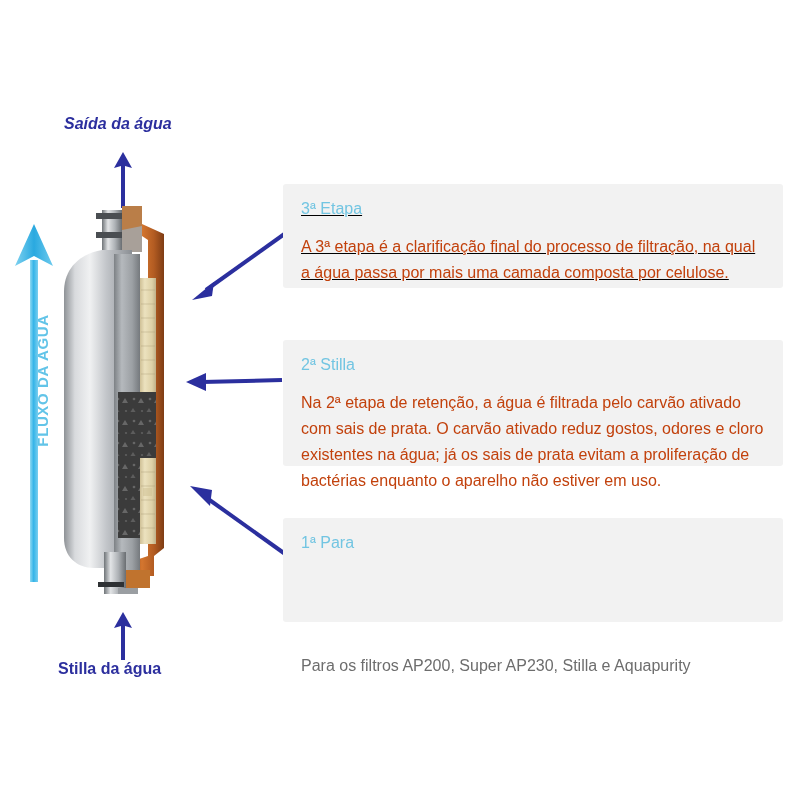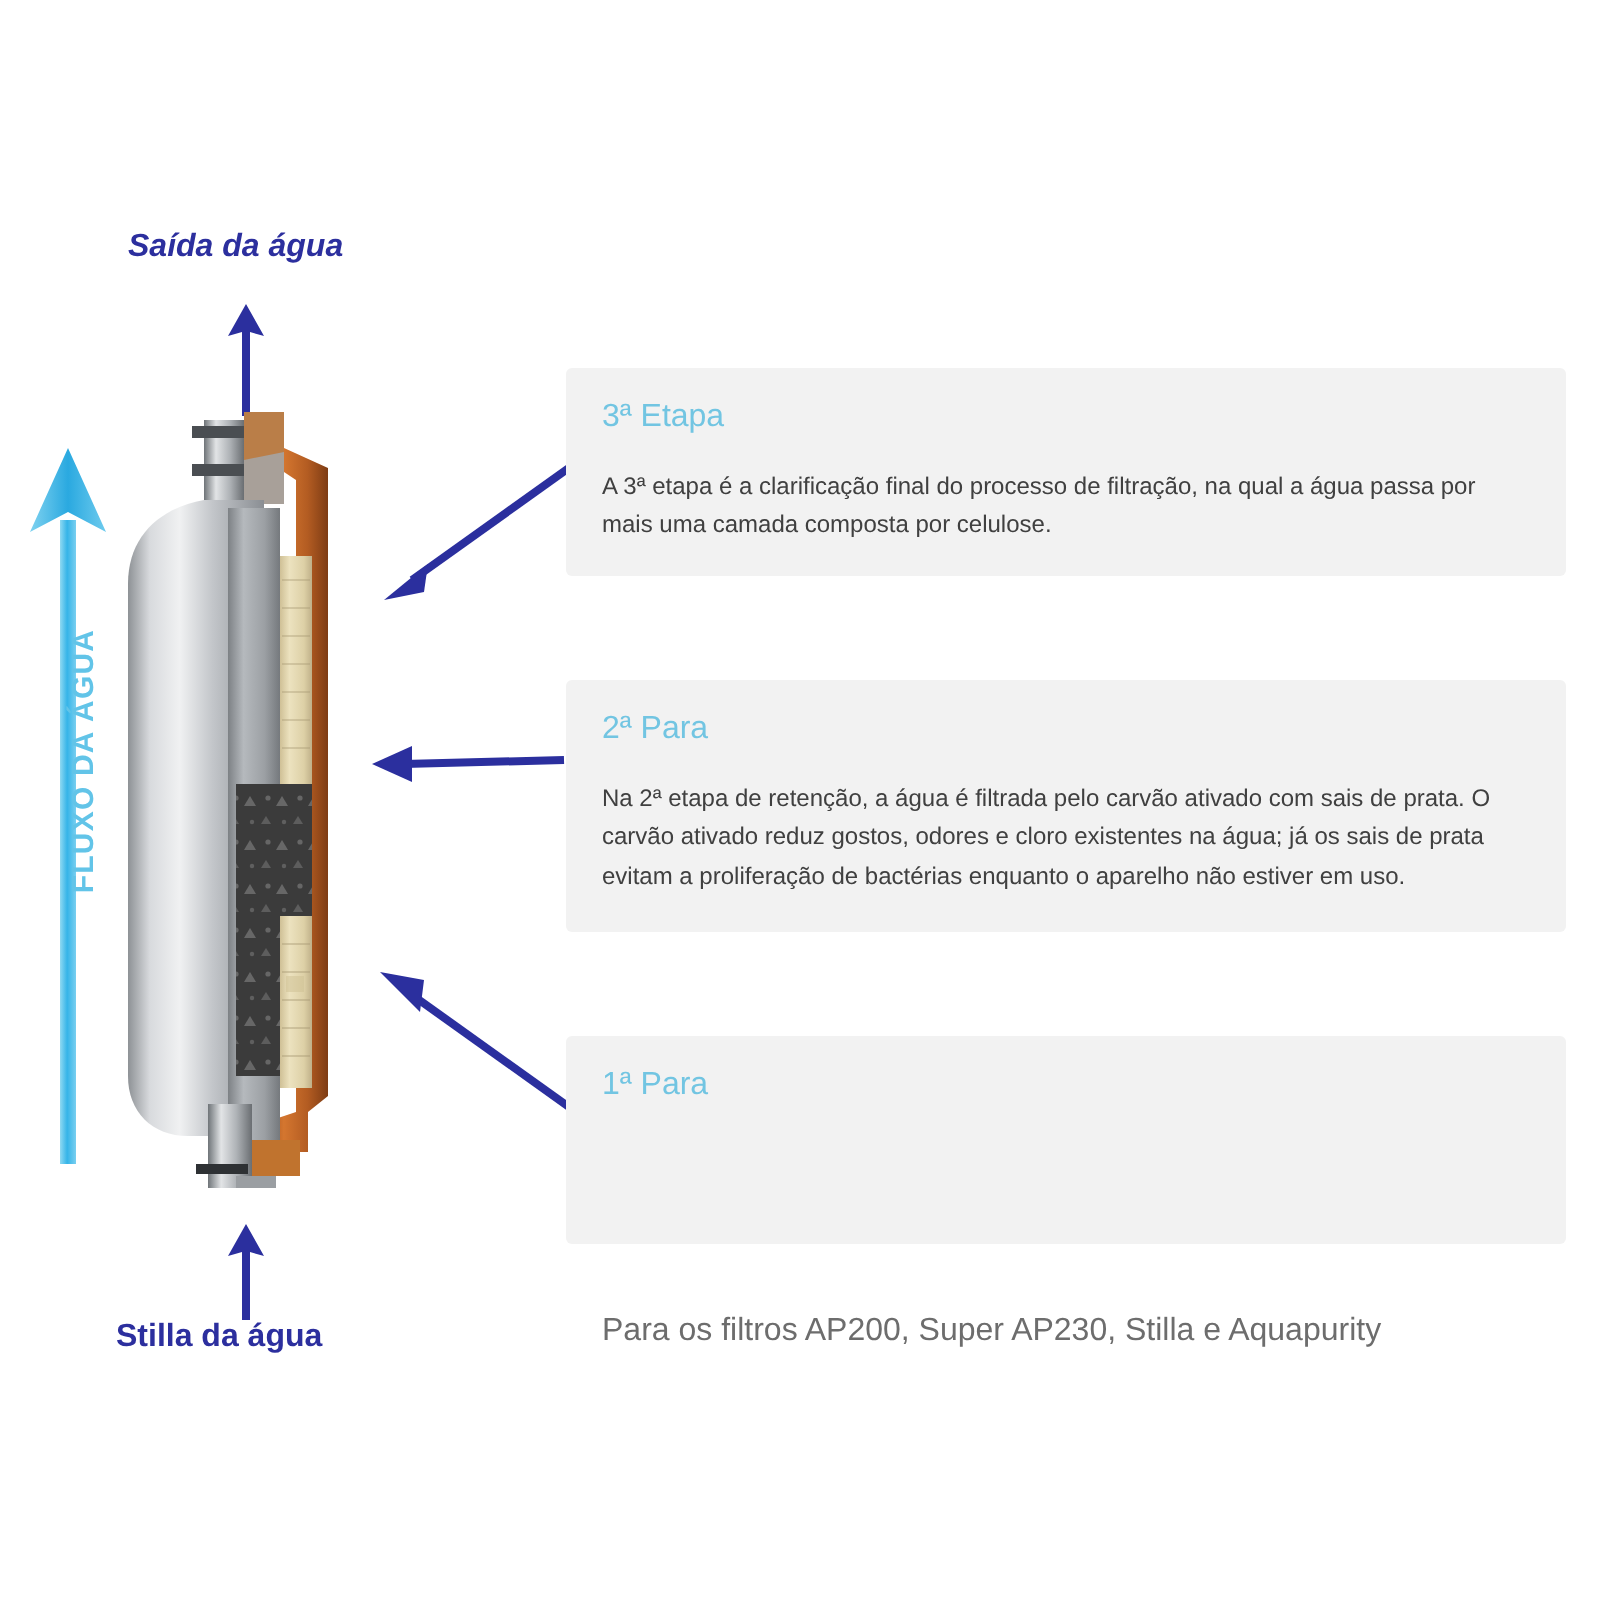--- a/index.html
+++ b/index.html
@@ -81,26 +81,26 @@
     box-sizing: border-box;
     width: 500px;
   }
   .stage-title {
     font-size: 16px;
     color: #72c5e2;
     margin: 0 0 16px 0;
     font-weight: normal;
   }
   .stage-body {
-    font-size: 12px;
+    font-size: 16px;
     line-height: 1.62;
-    color: #404040;
+    color: #c2410c;
     margin: 0;
   }
-  #panel-3 { position: absolute; top: 0px; left: 0px; height: 104px; }
+  #panel-3 { position: absolute; top: 0px; left: 0px; height: 104px; text-decoration: underline; }
   #panel-2 { position: absolute; top: 156px; left: 0px; height: 126px; }
   #panel-1 { position: absolute; top: 334px; left: 0px; height: 104px; }
 
   #footnote {
     position: absolute;
     top: 473px;
     left: 18px;
     font-size: 16px;
     color: #6d6d6d;
     white-space: nowrap;
@@ -244,21 +244,21 @@
   </svg>
 
   <div id="panels">
 
     <div class="stage-panel" id="panel-3">
       <p class="stage-title">3ª Etapa</p>
       <p class="stage-body">A 3ª etapa é a clarificação final do processo de filtração, na qual a água passa por mais uma camada composta por celulose.</p>
     </div>
 
     <div class="stage-panel" id="panel-2">
-      <p class="stage-title">2ª Para</p>
+      <p class="stage-title">2ª Stilla</p>
       <p class="stage-body">Na 2ª etapa de retenção, a água é filtrada pelo carvão ativado com sais de prata. O carvão ativado reduz gostos, odores e cloro existentes na água; já os sais de prata evitam a proliferação de bactérias enquanto o aparelho não estiver em uso.</p>
     </div>
 
     <div class="stage-panel" id="panel-1">
       <p class="stage-title">1ª Para</p>
     </div>
 
     <div id="footnote">Para os filtros AP200, Super AP230, Stilla e Aquapurity</div>
   </div>
 

